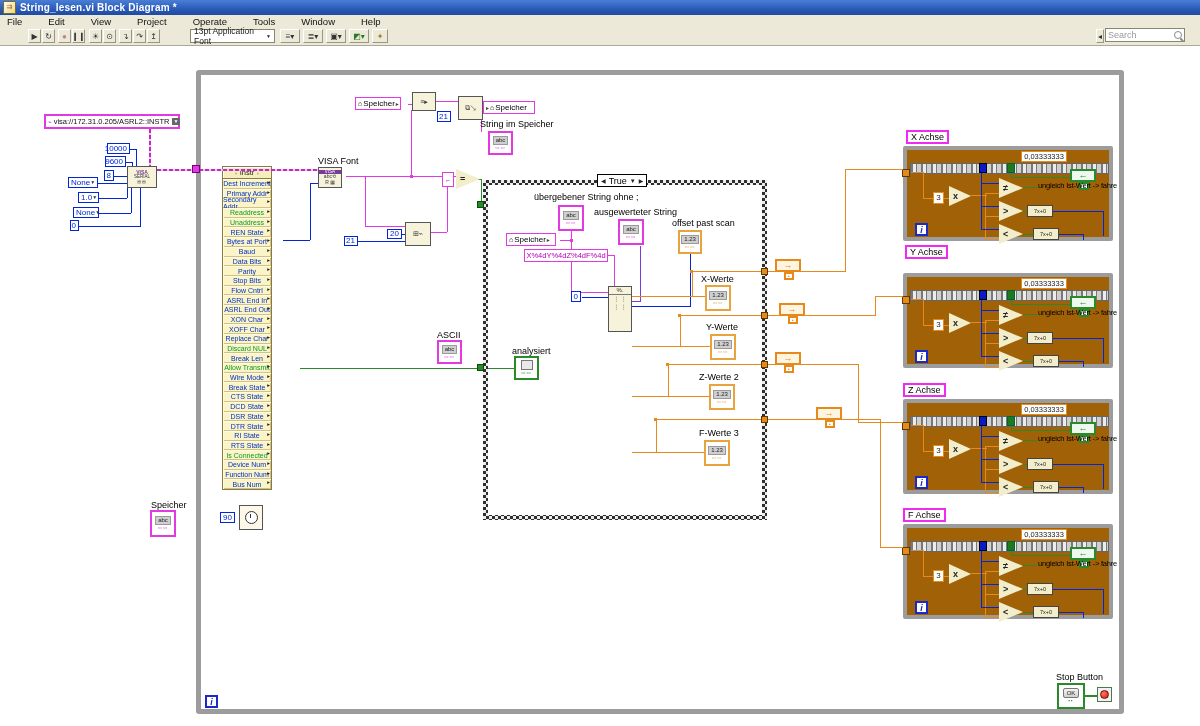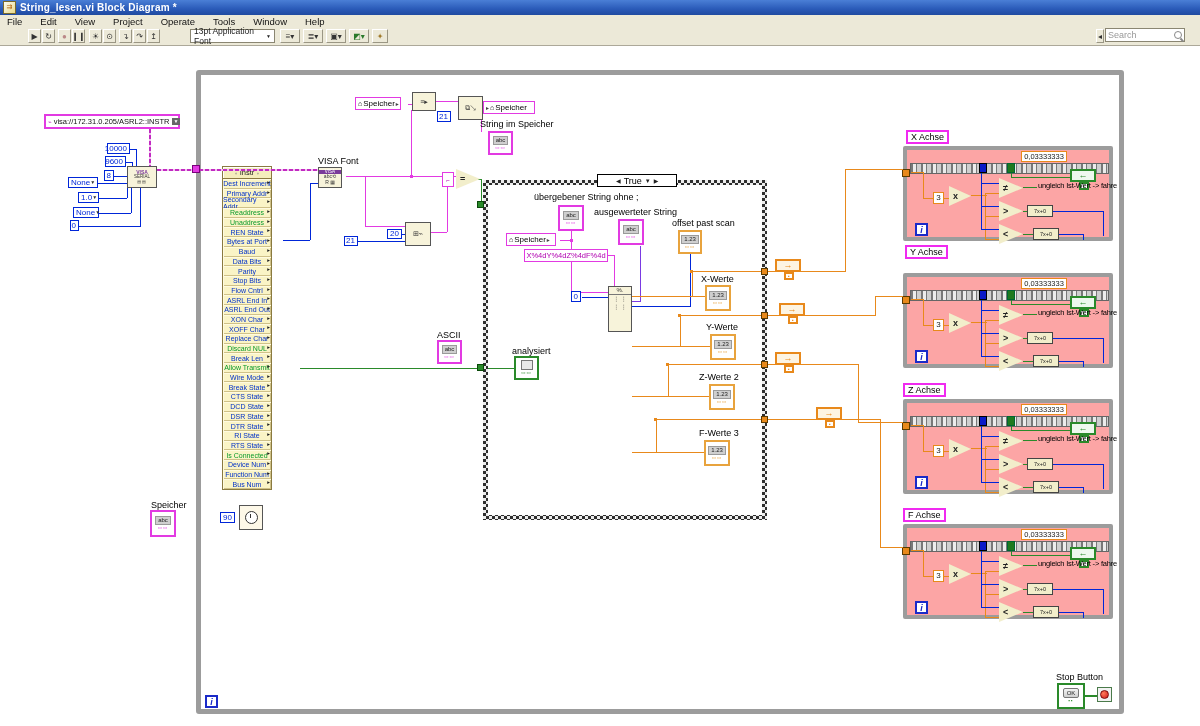--- a/index.html
+++ b/index.html
@@ -6,21 +6,21 @@
   #screen{position:relative;width:1200px;height:726px;background:#fff;overflow:hidden;
           font-family:"Liberation Sans",sans-serif;-webkit-font-smoothing:antialiased;}
   
   #titlebar{position:absolute;left:0;top:0;width:1200px;height:15px;
     background:linear-gradient(180deg,#4a7fd6 0%,#2a5ab8 60%,#1f4aa0 100%);
     display:flex;align-items:center;gap:4px;padding-left:3px;box-sizing:border-box;}
   #titlebar .ttl{color:#fff;font-size:10px;font-weight:bold;letter-spacing:.2px;}
   #appicon{width:11px;height:11px;background:linear-gradient(135deg,#fdfdf2,#e8d98a);
     border:1px solid #7a6a2a;font-size:7px;line-height:9px;text-align:center;color:#b05a00;}
   #menubar{position:absolute;left:0;top:15px;width:1200px;height:13px;background:#ece9d8;
-    border-bottom:1px solid #d4d0be;display:flex;align-items:center;gap:4px;}
+    border-bottom:1px solid #d4d0be;display:flex;align-items:center;gap:12px;}
   .menuitem{font-size:9.5px;color:#111;padding:0 7px;cursor:default;}
   #toolbar{position:absolute;left:0;top:28px;width:1200px;height:17px;background:#ece9d8;
     border-bottom:1px solid #aca899;}
   .tbtn{position:absolute;top:1px;height:14px;background:#ece9d8;border:1px solid;
     border-color:#fff #9a9684 #9a9684 #fff;font-size:8px;display:flex;align-items:center;
     justify-content:center;color:#333;box-sizing:border-box;}
   .tsel{position:absolute;top:1px;height:14px;background:#fff;border:1px solid #8a8672;
     font-size:8.5px;display:flex;align-items:center;padding:0 3px;box-sizing:border-box;color:#222;}
   #searchbox{position:absolute;left:1105px;top:28px;width:80px;height:14px;background:#fff;
     border:1px solid #8a8672;font-size:9px;color:#999;display:flex;align-items:center;
@@ -84,32 +84,32 @@
     align-items:center;justify-content:center;font-size:9px;font-weight:bold;color:#e8891b;
     z-index:4;box-sizing:border-box;line-height:1;}
   .fbo-sub{position:absolute;border:2px solid #e8891b;background:#fff;font-size:5px;
     display:flex;align-items:center;justify-content:center;color:#e8891b;z-index:4;box-sizing:border-box;}
   .fbg-top{position:absolute;border:2px solid #2a8a2a;background:#eef8ee;display:flex;
     align-items:center;justify-content:center;font-size:9px;font-weight:bold;color:#2a8a2a;
     z-index:4;box-sizing:border-box;line-height:1;}
   .fbg-sub{position:absolute;border:2px solid #2a8a2a;background:#fff;font-size:5px;
     display:flex;align-items:center;justify-content:center;color:#2a8a2a;z-index:4;box-sizing:border-box;}
   .loop{position:absolute;border:5px solid #9c9c9c;border-radius:3px;z-index:1;box-sizing:border-box;}
-  .aloop{position:absolute;border:4px solid #9c9c9c;border-radius:2px;z-index:2;box-sizing:border-box;background:#fca5a5;}
+  .aloop{position:absolute;border:4px solid #9c9c9c;border-radius:2px;z-index:2;box-sizing:border-box;background:#a16207;}
   .iterm{position:absolute;width:13px;height:13px;border:2px solid #1a2ac8;background:#fff;
     color:#1a2ac8;font-size:9px;font-weight:bold;display:flex;align-items:center;
     justify-content:center;z-index:4;box-sizing:border-box;font-style:italic;}
   .strip{position:absolute;z-index:3;border:1px solid #666;box-sizing:border-box;
     background:repeating-linear-gradient(90deg,#787878 0 2px,#ececec 2px 5px,#787878 5px 6px,#cfcfcf 6px 10px);}
   .sqb{position:absolute;z-index:4;background:#0a1ac8;border:1px solid #000;box-sizing:border-box;}
   .sqg{position:absolute;z-index:4;background:#1f7a1f;border:1px solid #063;box-sizing:border-box;}
   .casewrap{position:absolute;background:repeating-conic-gradient(#2e2e2e 0% 25%,#ededed 0% 50%) 0 0/6px 6px;z-index:2;}
   .caseinner{position:absolute;inset:5px;background:#fff;}
   .selector{position:absolute;border:1px solid #000;background:#fff;font-size:9px;
-    display:flex;align-items:center;gap:3px;padding:0 18px;z-index:7;box-sizing:border-box;color:#000;}
+    display:flex;align-items:center;gap:3px;padding:0 3px;z-index:7;box-sizing:border-box;color:#000;}
   .selector .ar{font-size:6px;color:#222;}
   .pn{position:absolute;left:222px;top:166px;width:50px;z-index:4;background:#faf4c6;
     border:1px solid #8a7a40;box-sizing:border-box;}
   .pn-head{height:11px;font-size:7.5px;color:#222;display:flex;align-items:center;
     justify-content:center;gap:2px;border-bottom:1px solid #8a7a40;
     background:#f5eebc;box-shadow:inset 1px 1px 0 #fff;}
   .pn-head .ic{font-size:5px;color:#555;}
   .pn-row{height:9.7px;font-size:7px;display:flex;align-items:center;justify-content:center;
     position:relative;color:#0030c8;box-shadow:inset 1px 1px 0 #fffbe0,inset -1px -1px 0 #cfc188;
     line-height:1;}

